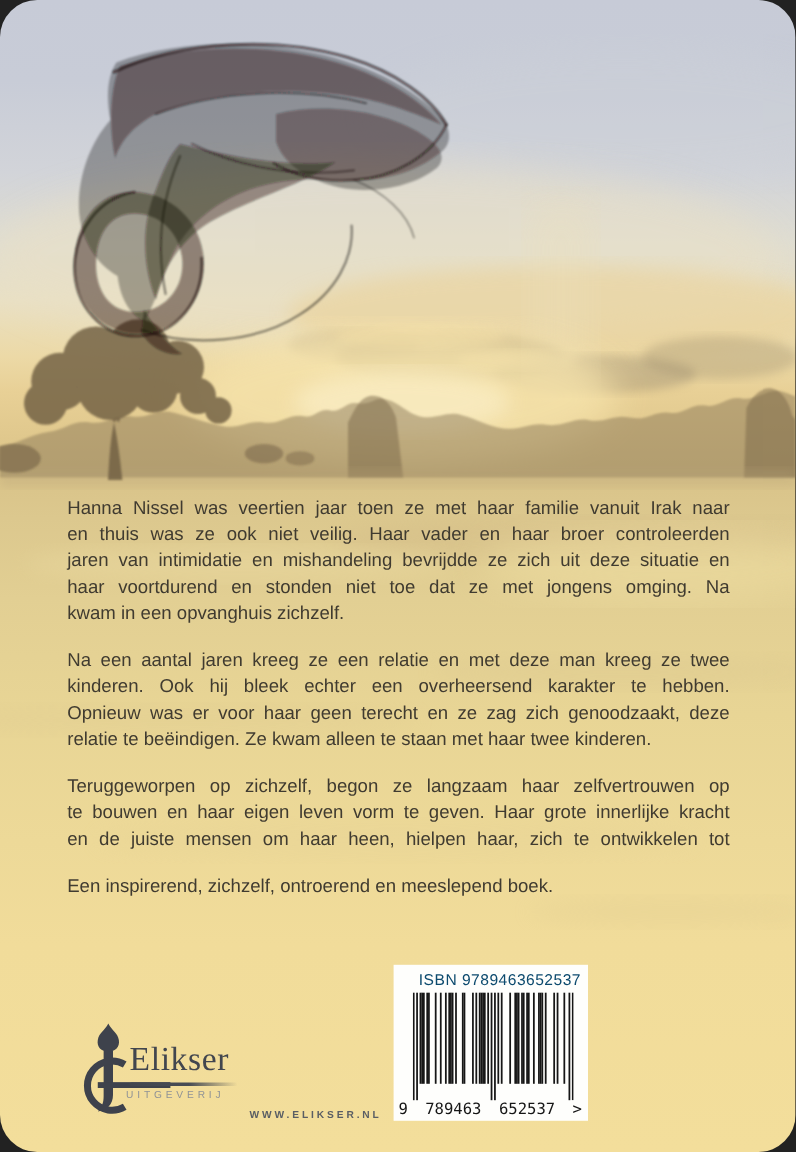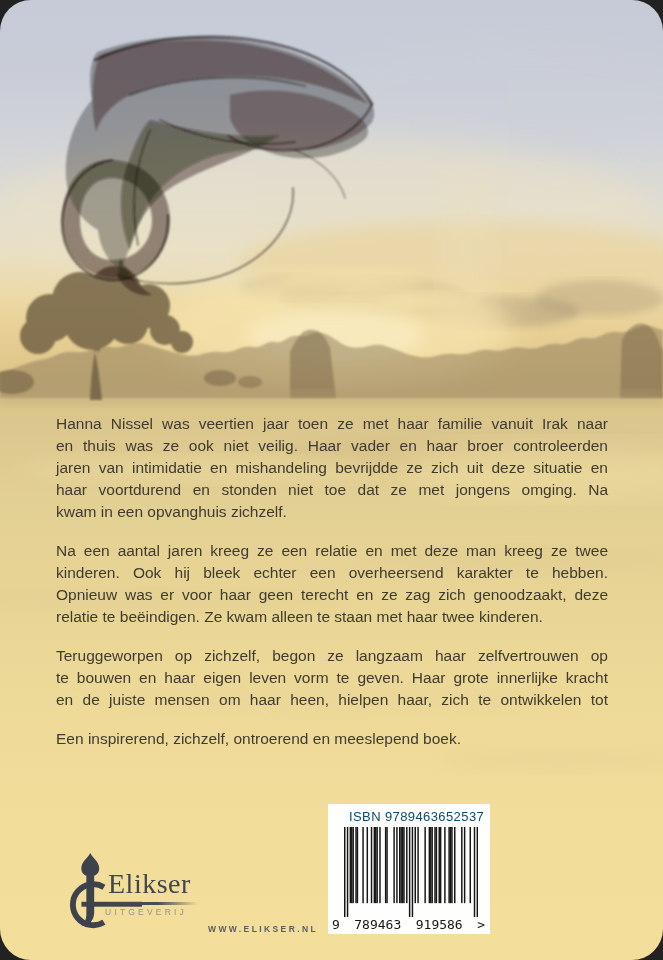--- a/index.html
+++ b/index.html
@@ -225,21 +225,21 @@
         <rect x="78" y="0" width="1.04" height="44"></rect>
         <rect x="83" y="0" width="1.04" height="44"></rect>
         <rect x="85" y="0" width="1.04" height="44"></rect>
         <rect x="89" y="0" width="1.04" height="44"></rect>
         <rect x="92" y="0" width="1.04" height="52"></rect>
         <rect x="94" y="0" width="1.04" height="52"></rect>
       </svg>
     <div class="bc-digits">
       <span>9</span>
       <span>789463</span>
-      <span>919586</span>
+      <span>652537</span>
       <span>&gt;</span>
     </div>
   </div>
 
   <div class="publisher">
     <svg class="pub-mark" viewBox="0 0 88 84" aria-hidden="true">
       <g fill="#3e424c">
         <path d="M33,1 C30,7 25,9 24,15 C23,21 27,25 33,25 C39,25 43,21 42,15 C41,9 36,7 33,1 Z"></path>
         <path d="M29,24 L37,24 L37,62 C37,70 32,75 24,76 C29,71 29,66 29,62 Z"></path>
         <rect x="24" y="51" width="62" height="5"></rect>

